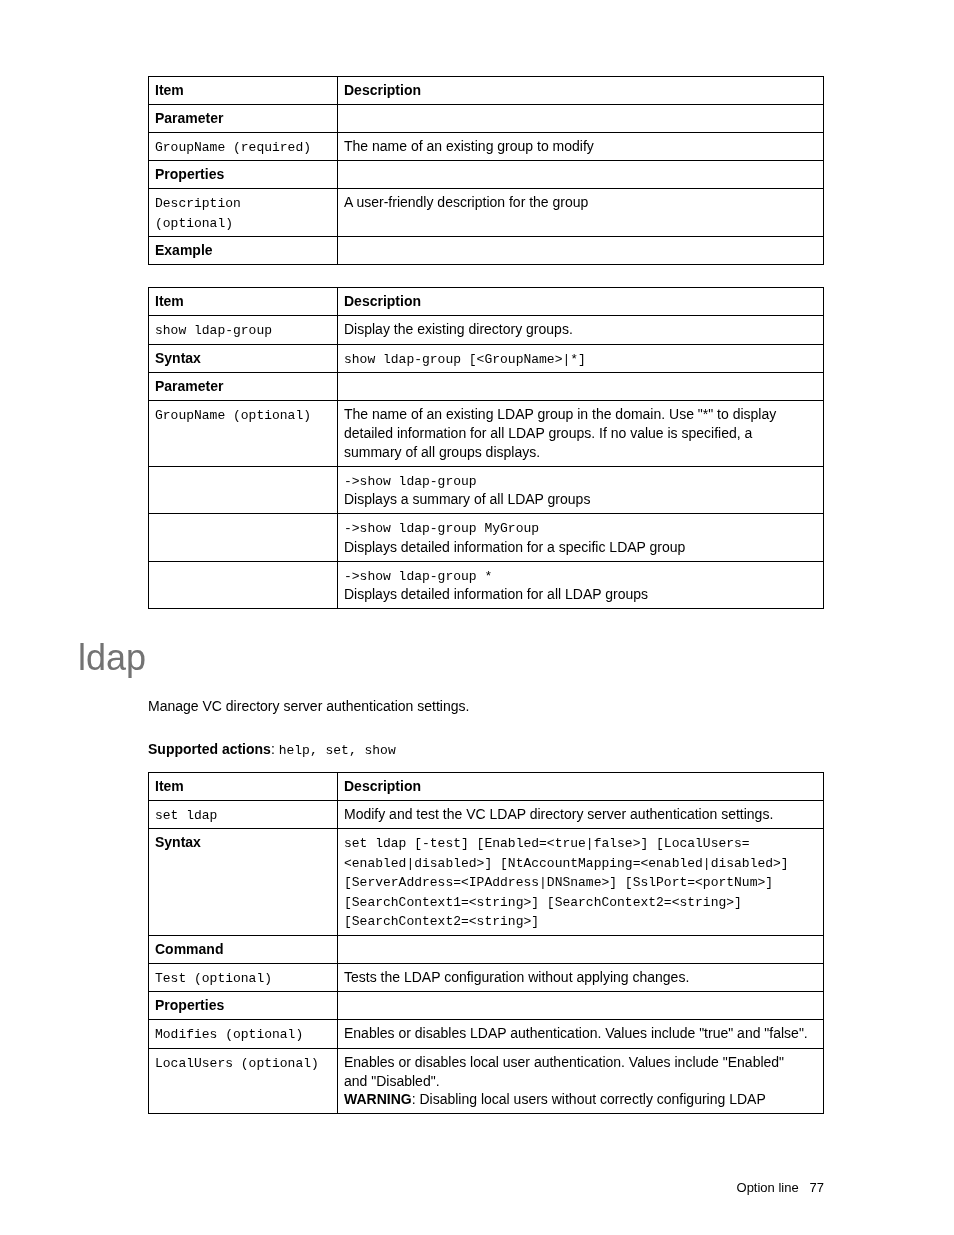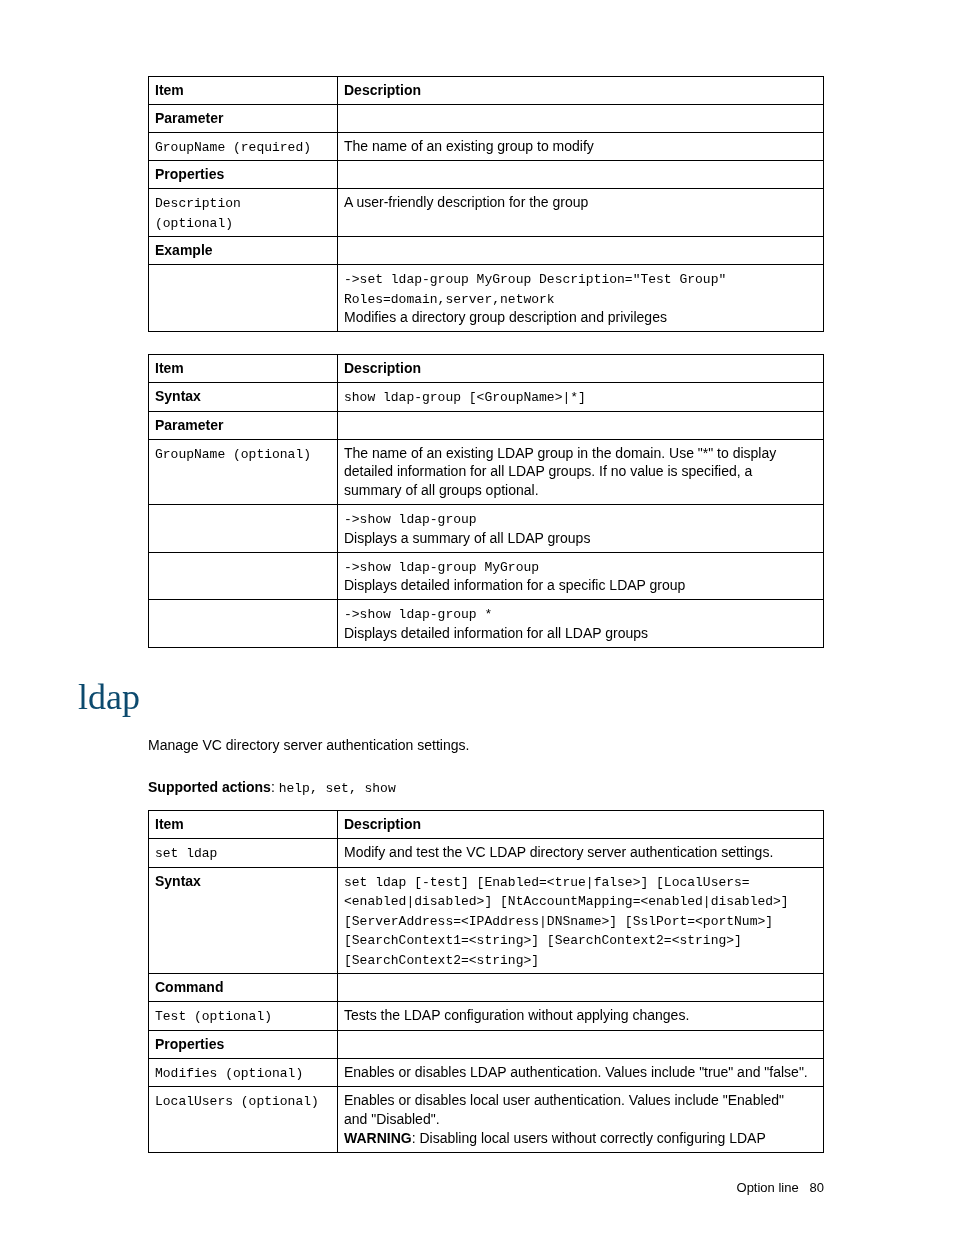--- a/index.html
+++ b/index.html
@@ -7,21 +7,21 @@
   .page { padding: 76px 130px 40px 148px; }
   table { border-collapse: collapse; width: 100%; margin-bottom: 22px; }
   table, th, td { border: 1px solid #000; }
   td { padding: 4px 14px 4px 6px; vertical-align: top; line-height: 1.35; }
   .col-item { width: 28%; }
   .col-desc { width: 72%; }
   .th { font-weight: bold; }
   .mono { font-family: "Courier New", Courier, monospace; font-size: 13px; }
   .intro { margin-bottom: 24px; line-height: 1.4; }
   .supported { margin-bottom: 14px; }
-  h2.section { font-family: Liberation Serif, serif; font-weight: normal; font-size: 36px; color: #0c4a6e; margin: 28px 0 18px -70px; }
+  h2.section { font-family: Liberation Sans, sans-serif; font-weight: normal; font-size: 36px; color: #737373; margin: 28px 0 18px -70px; }
   .footer { position: absolute; bottom: 40px; right: 130px; font-size: 13px; }
   .warn { font-weight: bold; }
 </style>
 </head>
 <body>
 <div class="page">
 
 <table>
   <tbody>
         <tr>
@@ -43,46 +43,46 @@
           <td class="col-desc"></td>
         </tr>
         <tr>
           <td class="col-item"><span class="mono">Description (optional)</span></td>
           <td class="col-desc">A user-friendly description for the group</td>
         </tr>
         <tr>
           <td class="col-item"><span class="th">Example</span></td>
           <td class="col-desc"></td>
         </tr>
-        <tr>
-          <td class="col-item"></td>
-          <td class="col-desc"><span class="mono">-&gt;set ldap-group MyGroup Description="Test Group" Roles=domain,server,network</span><br>Modifies a directory group description and privileges</td>
-        </tr>
       </tbody>
 </table>
 
 <table>
   <tbody>
         <tr>
     <td class="col-item th">Item</td>
     <td class="col-desc th">Description</td>
   </tr>
   </tbody>
       <tbody>
         <tr>
+          <td class="col-item"><span class="mono">show ldap-group</span></td>
+          <td class="col-desc">Display the existing directory groups.</td>
+        </tr>
+        <tr>
           <td class="col-item"><span class="th">Syntax</span></td>
           <td class="col-desc"><span class="mono">show ldap-group [&lt;GroupName&gt;|*]</span></td>
         </tr>
         <tr>
           <td class="col-item"><span class="th">Parameter</span></td>
           <td class="col-desc"></td>
         </tr>
         <tr>
           <td class="col-item"><span class="mono">GroupName (optional)</span></td>
-          <td class="col-desc">The name of an existing LDAP group in the domain. Use "*" to display detailed information for all LDAP groups. If no value is specified, a summary of all groups optional.</td>
+          <td class="col-desc">The name of an existing LDAP group in the domain. Use "*" to display detailed information for all LDAP groups. If no value is specified, a summary of all groups displays.</td>
         </tr>
         <tr>
           <td class="col-item"></td>
           <td class="col-desc"><span class="mono">-&gt;show ldap-group</span><br>Displays a summary of all LDAP groups</td>
         </tr>
         <tr>
           <td class="col-item"></td>
           <td class="col-desc"><span class="mono">-&gt;show ldap-group MyGroup</span><br>Displays detailed information for a specific LDAP group</td>
         </tr>
         <tr>
@@ -136,14 +136,14 @@
         <tr>
           <td class="col-item"><span class="mono">LocalUsers (optional)</span></td>
           <td class="col-desc">Enables or disables local user authentication. Values include "Enabled" and "Disabled".<br><span class="warn">WARNING</span>: Disabling local users without correctly configuring LDAP</td>
         </tr>
       </tbody>
 </table>
 
 </div>
 
 <div class="footer">
-  <span>Option line</span>&nbsp;&nbsp;&nbsp;<span>80</span>
+  <span>Option line</span>&nbsp;&nbsp;&nbsp;<span>77</span>
 </div>
 
 </body></html>

